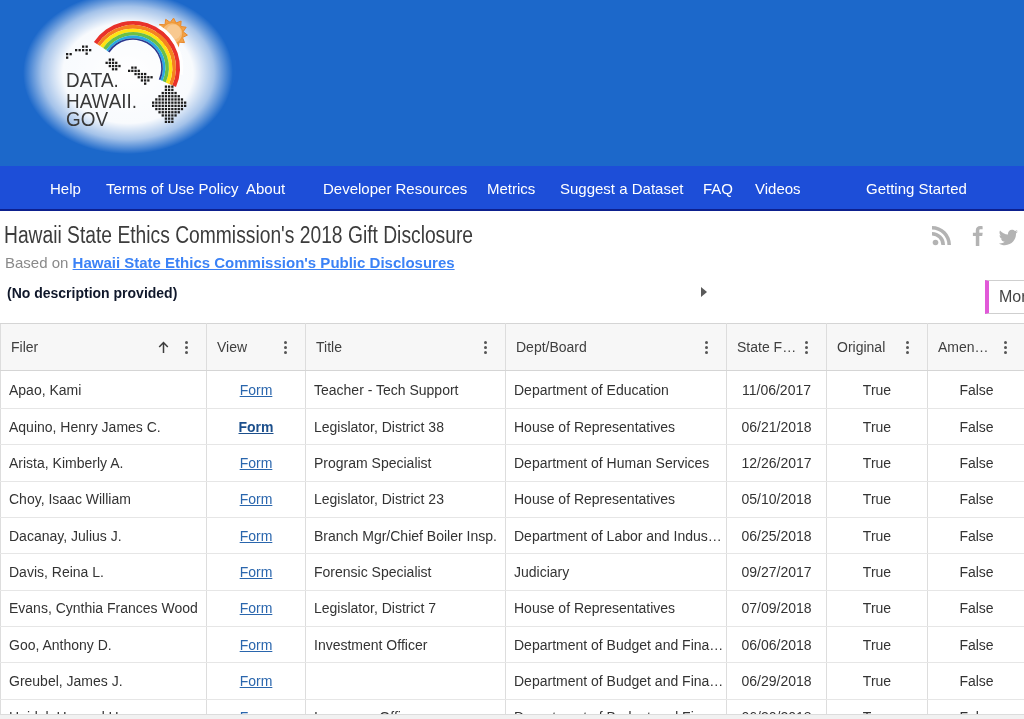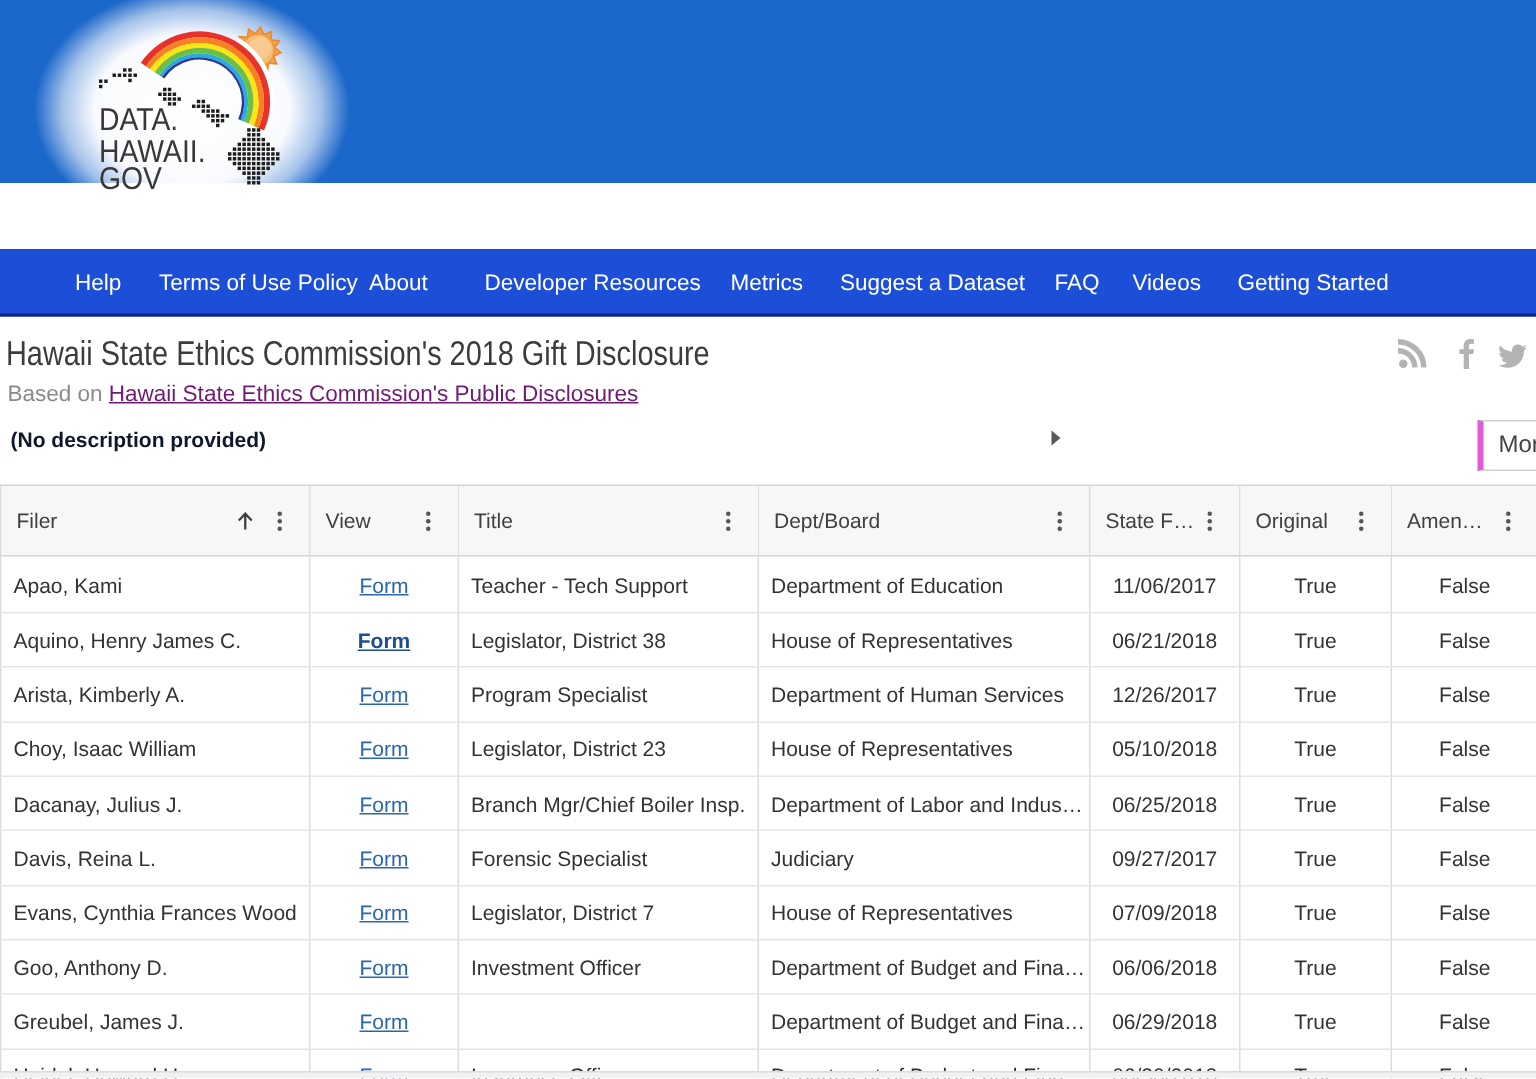--- a/index.html
+++ b/index.html
@@ -1,27 +1,27 @@
 <!DOCTYPE html>
 <html><head>
 <meta charset="utf-8">
 <style>
 * { margin:0; padding:0; box-sizing:border-box; }
 html,body { width:1024px; height:719px; overflow:hidden; background:#fff;
   font-family:"Liberation Sans", sans-serif; }
 .stage { position:absolute; top:0; left:0; width:1024px; height:719px; overflow:hidden; }
-.header { position:absolute; top:0; left:0; width:1024px; height:122px; background:#1c68ca; }
+.header { position:absolute; top:0; left:0; width:1024px; height:166px; background:#1c68ca; }
 .nav { position:absolute; top:166px; left:0; width:1024px; height:45px; background:#1d4ed8;
   border-bottom:2px solid #0d208e; color:#fff; font-size:15px; }
 .nav span { position:absolute; top:14px; }
 .title { position:absolute; top:222px; left:4px; font-size:23px; color:#3c3c3c;
   transform:scaleX(0.837); transform-origin:0 0; white-space:nowrap; }
 .social { position:absolute; top:226px; left:932px; width:90px; height:20px; }
 .basedon { position:absolute; top:254px; left:5px; font-size:15px; color:#8a8a8a; }
-.basedon a { color:#701a75; }
+.basedon a { color:#3b82f6;font-weight:bold; }
 .descrow { position:absolute; top:285px; left:7px; font-size:14px; font-weight:bold; color:#0f172a; }
 .caret { position:absolute; top:287px; left:701px; width:0; height:0;
   border-left:6px solid #5a5a5a; border-top:5px solid transparent; border-bottom:5px solid transparent; }
 .moreviews { position:absolute; top:280px; left:985px; width:80px; height:34px; background:#fff;
   border:1px solid #cfcfcf; border-left:4px solid #e159d8; font-size:16px; color:#444;
   display:flex; align-items:center; padding-left:10px; }
 table { position:absolute; top:323px; left:0; width:1025px; border-collapse:collapse; table-layout:fixed;
   font-size:14px; color:#333; }
 th, td { border:1px solid #ddd; overflow:hidden; white-space:nowrap; }
 th { height:47px; background:#f7f7f7; font-size:14px; color:#404040; text-align:left;
@@ -190,21 +190,21 @@
   </div>
   <div class="nav">
     <span style="left:50px">Help</span>
       <span style="left:106px">Terms of Use Policy</span>
       <span style="left:246px">About</span>
       <span style="left:323px">Developer Resources</span>
       <span style="left:487px">Metrics</span>
       <span style="left:560px">Suggest a Dataset</span>
       <span style="left:703px">FAQ</span>
       <span style="left:755px">Videos</span>
-      <span style="left:825px">Getting Started</span>
+      <span style="left:866px">Getting Started</span>
   </div>
   <div class="title">Hawaii State Ethics Commission's 2018 Gift Disclosure</div>
   <div class="social">
     <svg width="90" height="20" viewBox="0 0 90 20" fill="#b3b3b3">
       <circle cx="3.5" cy="16.5" r="2.8"></circle>
       <path d="M0,6 a13,13 0 0 1 13,13 h-3.6 a9.4,9.4 0 0 0 -9.4,-9.4 Z"></path>
       <path d="M0,0 a19,19 0 0 1 19,19 h-3.6 a15.4,15.4 0 0 0 -15.4,-15.4 Z"></path>
       <path d="M44,3.2 h2.6 V0.2 C46.6,0.2 45.5,0 44.2,0 c-2.6,0 -4.4,1.6 -4.4,4.6 v2.2 h-2.9 v3.2 h2.9 V20 h3.5 V10 h2.9 l0.5,-3.2 h-3.4 V4.6 c0,-0.9 0.3,-1.4 1.7,-1.4 Z" transform="translate(4,0)"></path>
       <path d="M89,4.6 c-0.7,0.3 -1.5,0.5 -2.3,0.6 c0.8,-0.5 1.5,-1.3 1.8,-2.2 c-0.8,0.5 -1.6,0.8 -2.5,1 C85.2,3.2 84.1,2.7 82.9,2.7 c-2.2,0 -3.9,1.8 -3.9,3.9 c0,0.3 0,0.6 0.1,0.9 c-3.3,-0.2 -6.2,-1.7 -8.1,-4.1 c-0.3,0.6 -0.5,1.3 -0.5,2 c0,1.4 0.7,2.6 1.8,3.3 c-0.6,0 -1.3,-0.2 -1.8,-0.5 v0 c0,1.9 1.4,3.5 3.2,3.9 c-0.3,0.1 -0.7,0.1 -1,0.1 c-0.3,0 -0.5,0 -0.7,-0.1 c0.5,1.6 1.9,2.7 3.7,2.7 c-1.3,1 -3,1.7 -4.9,1.7 c-0.3,0 -0.6,0 -0.9,-0.1 c1.7,1.1 3.8,1.8 6,1.8 c7.2,0 11.1,-6 11.1,-11.1 v-0.5 C87.7,6.1 88.4,5.4 89,4.6 Z" transform="translate(-3,1)"></path>
     </svg>

